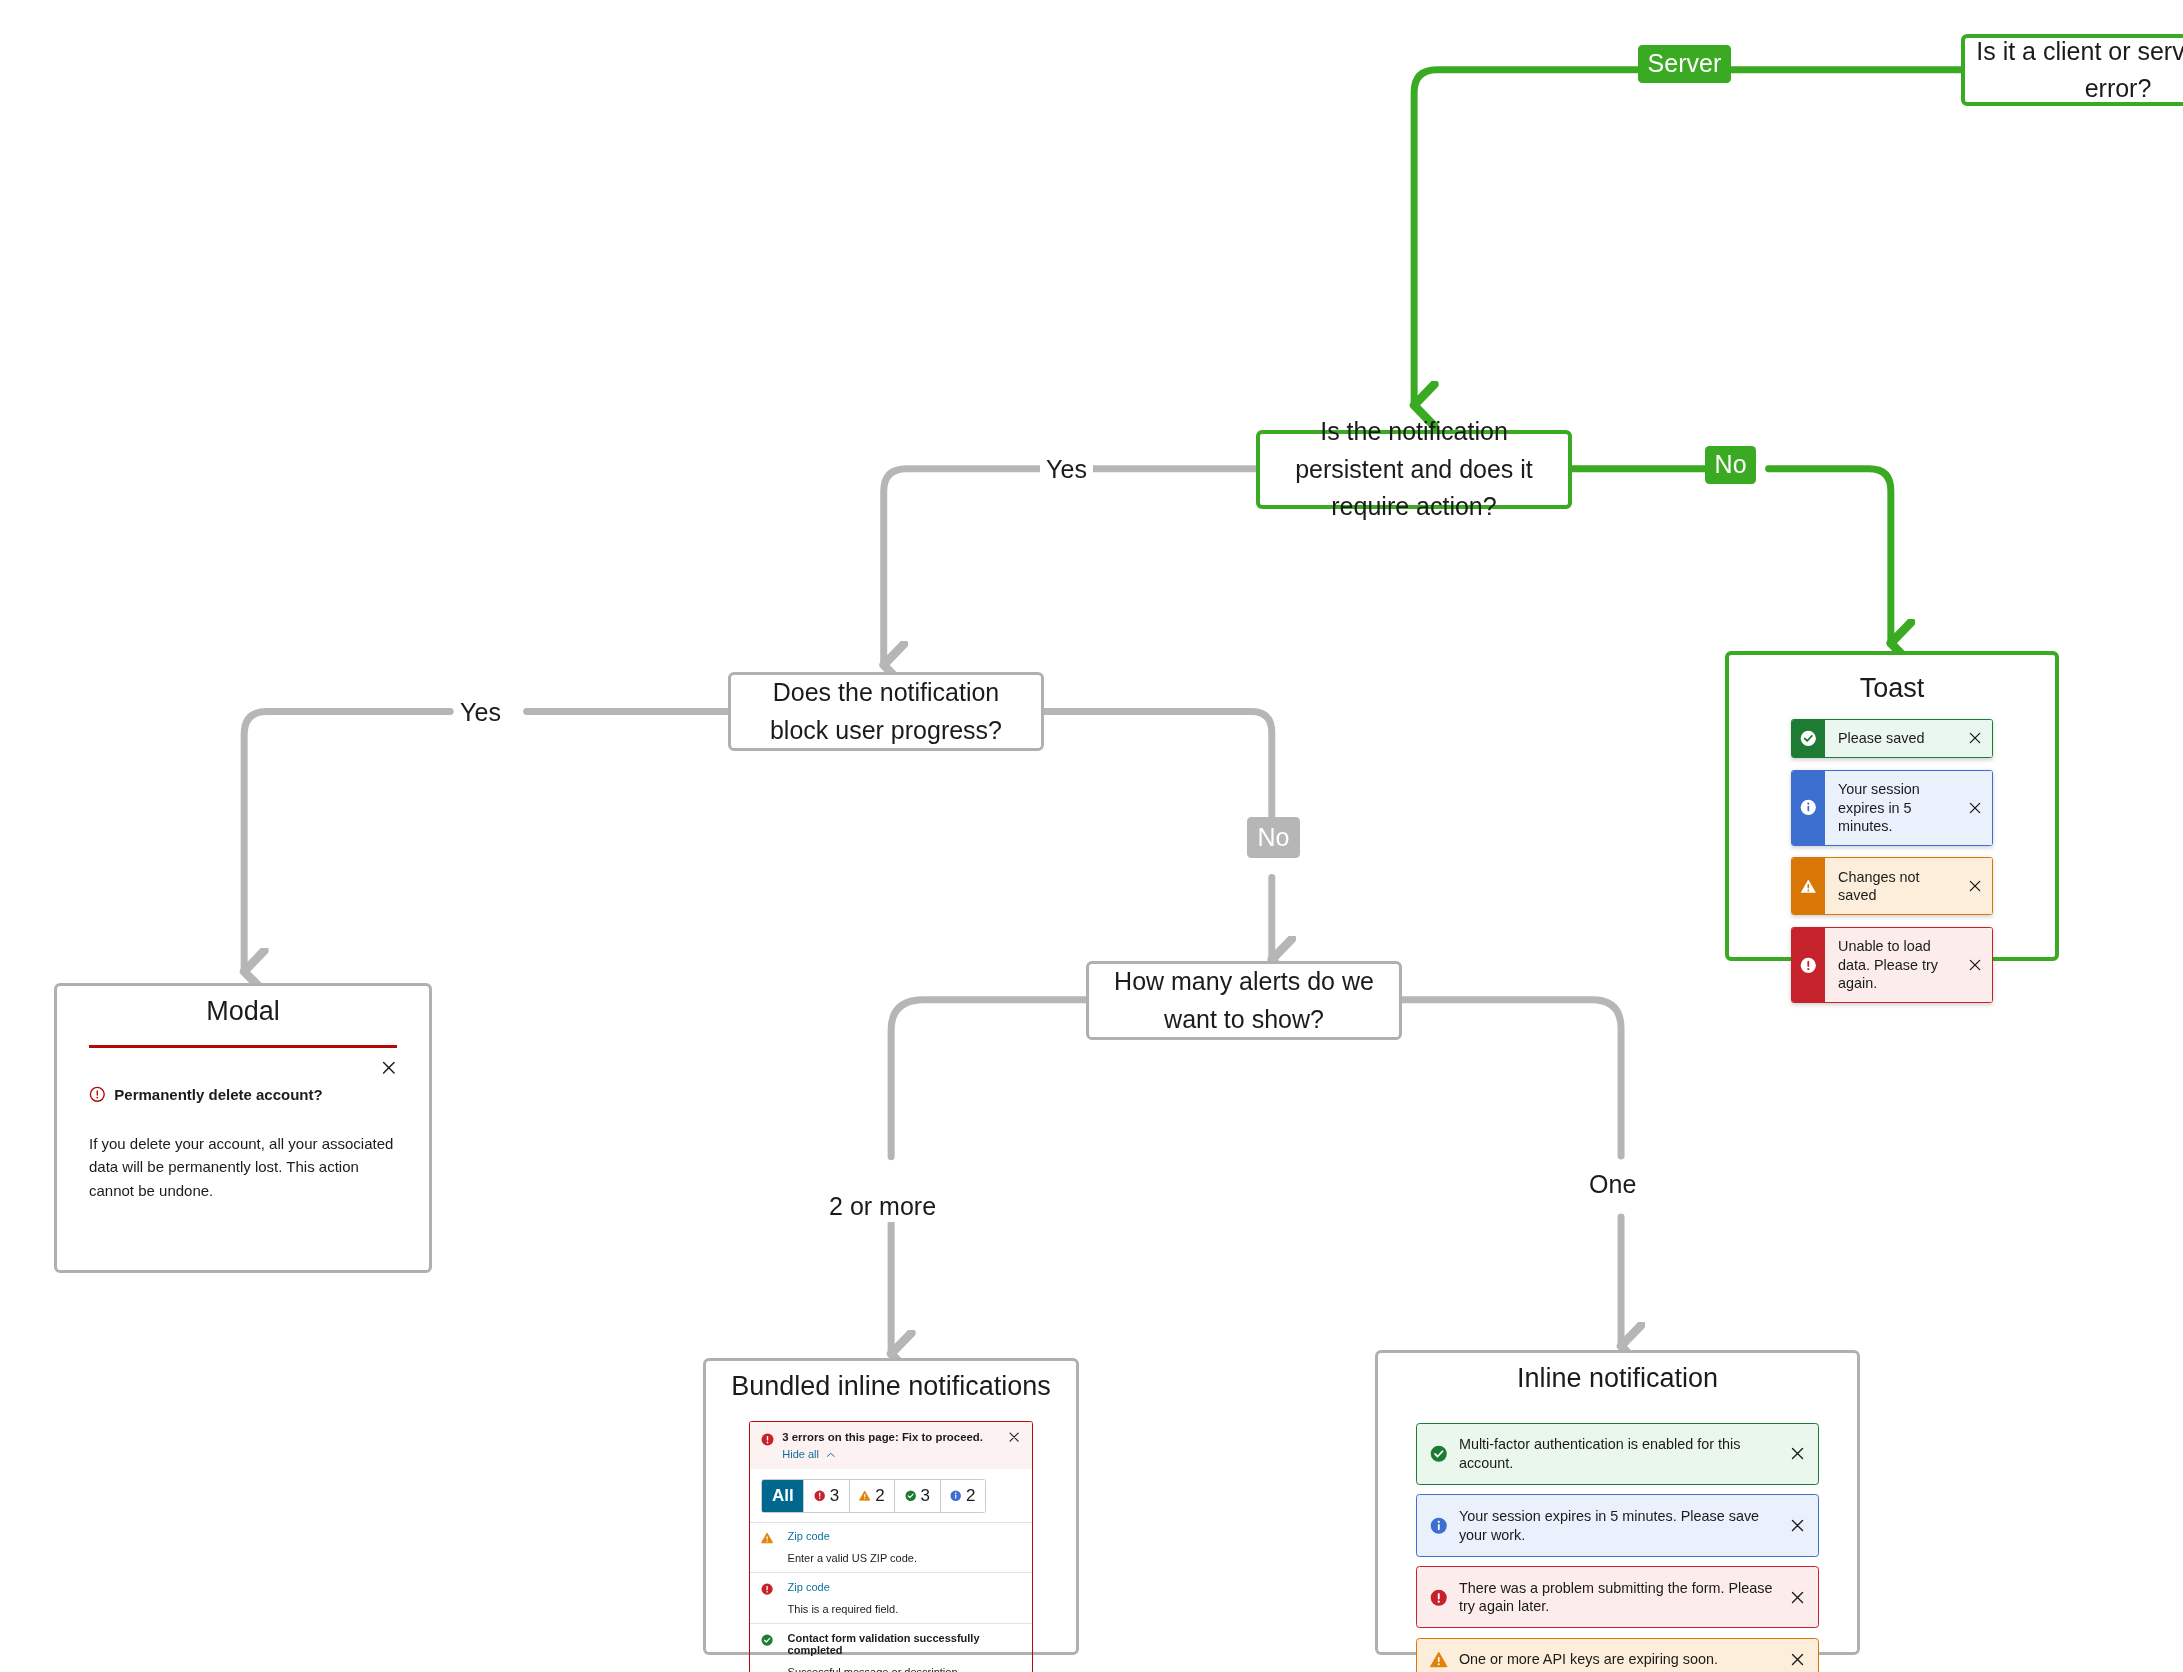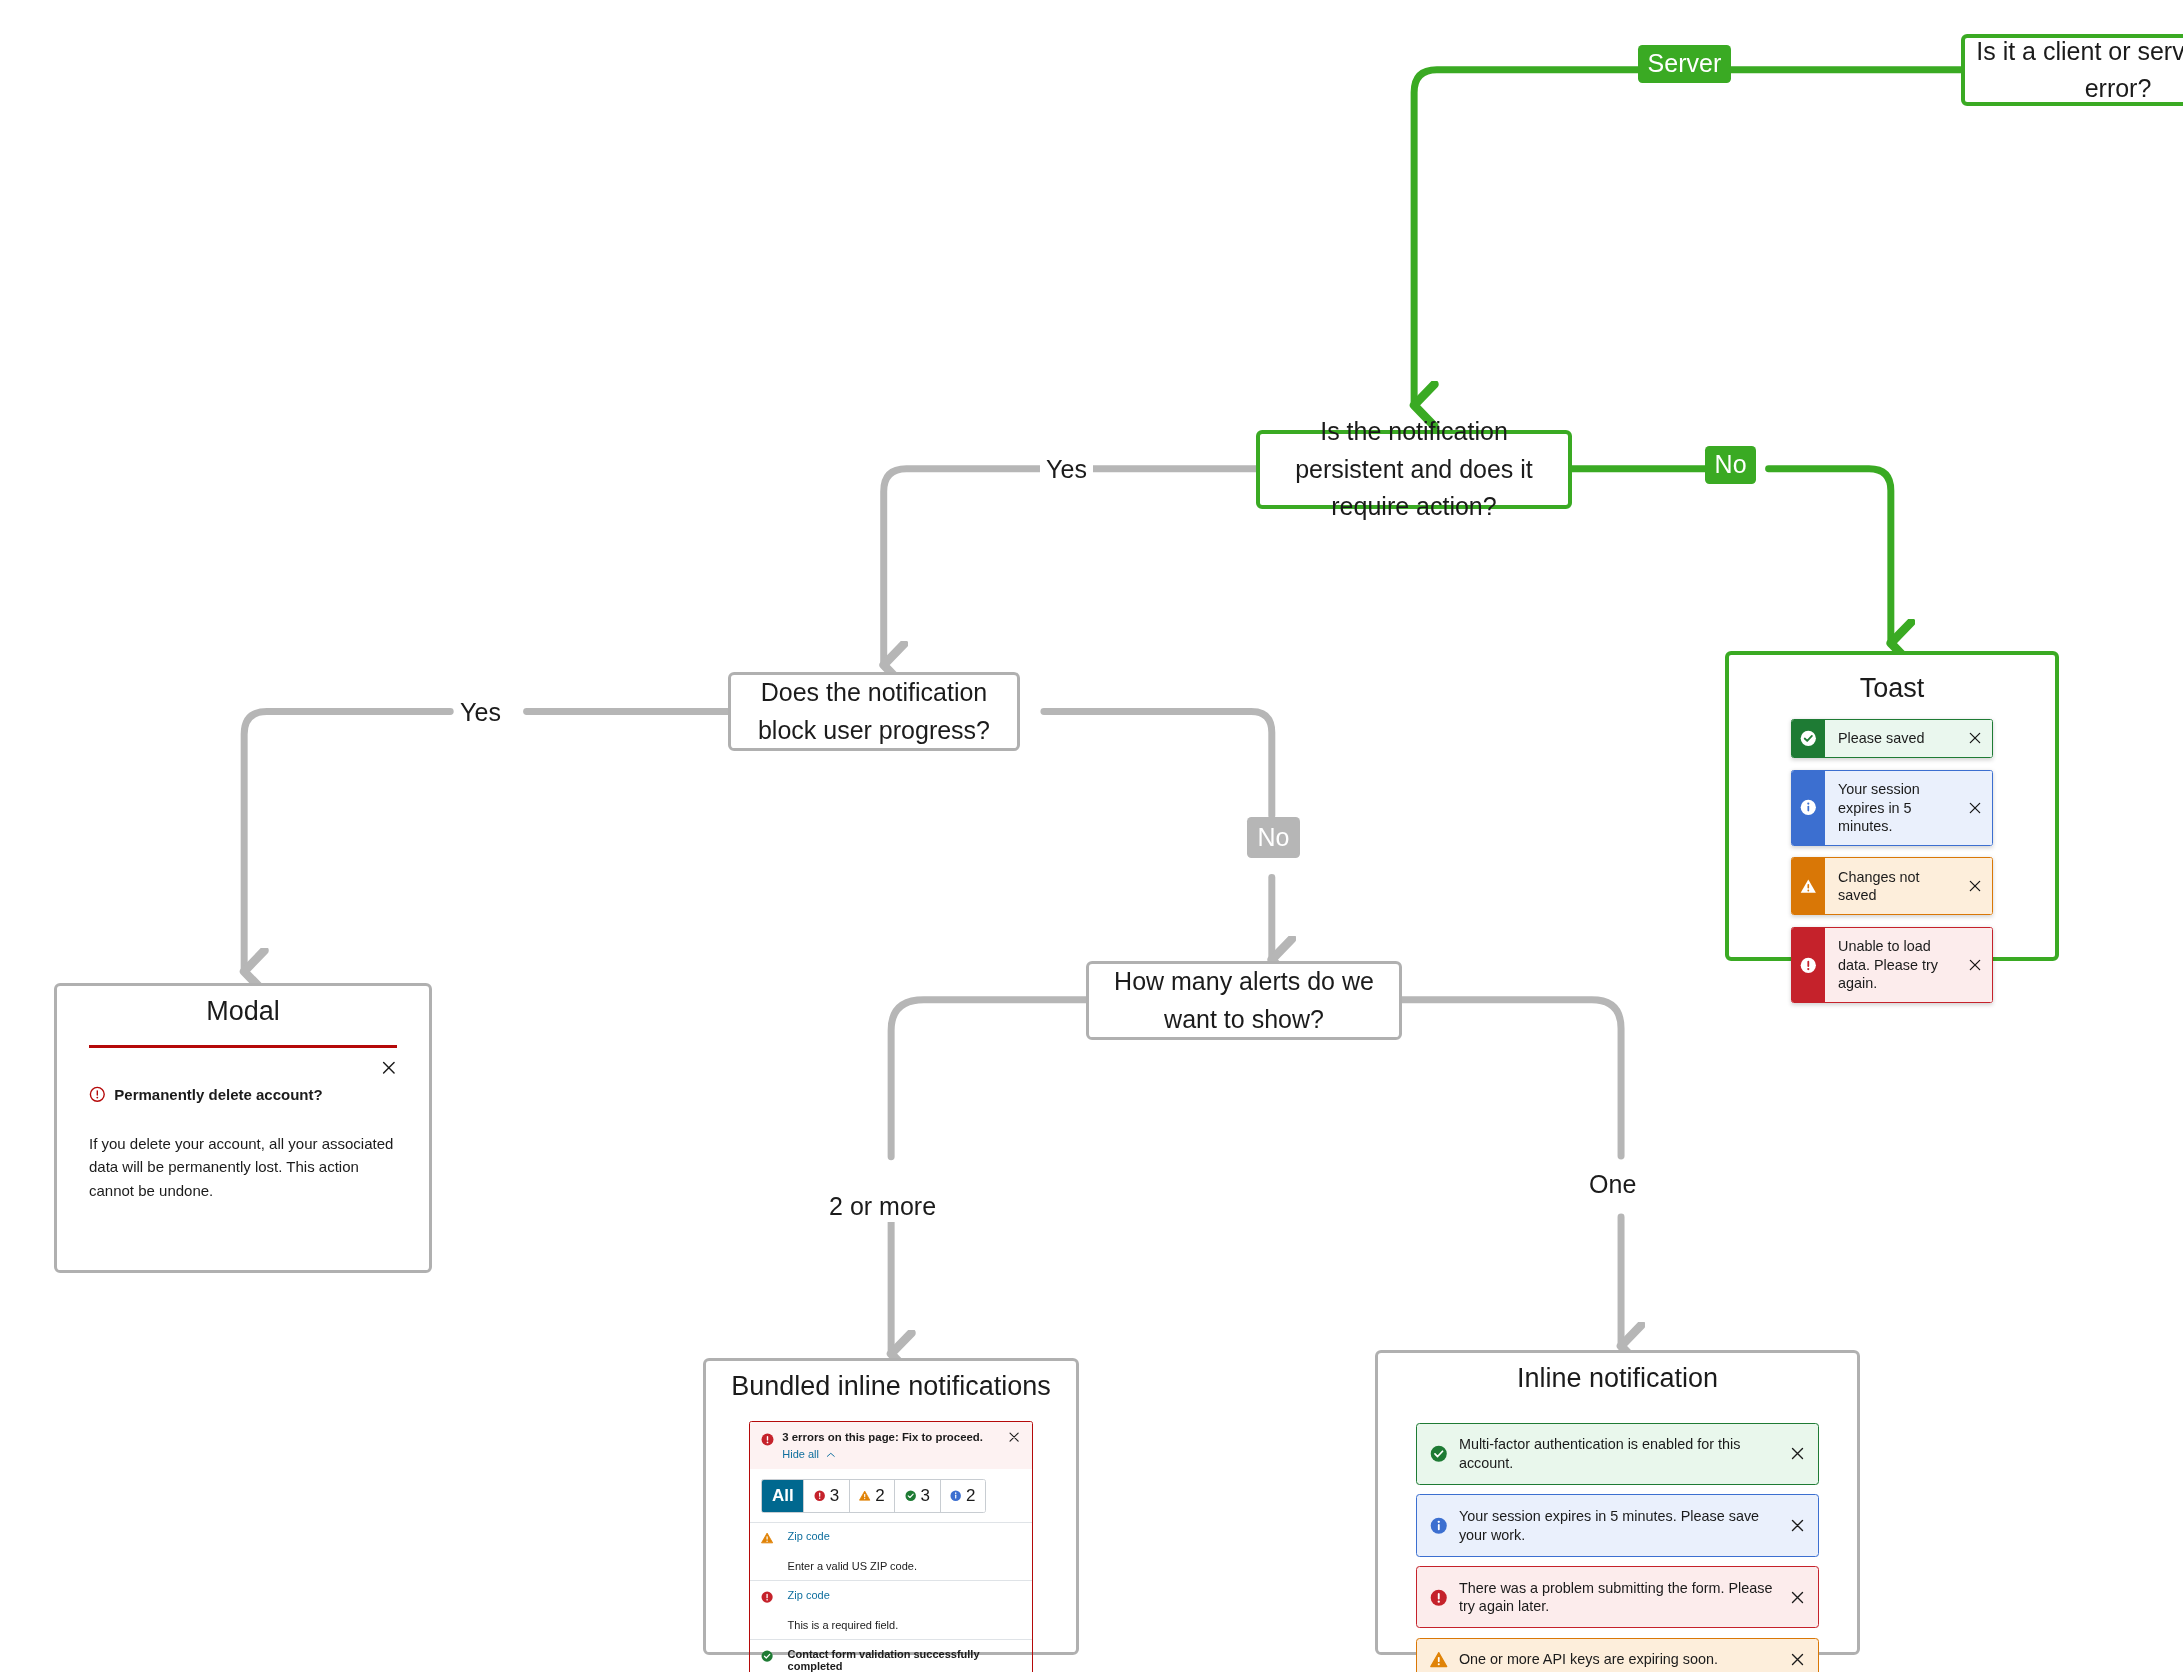--- a/index.html
+++ b/index.html
@@ -104,21 +104,21 @@
   .bundle-toggle { font-size:11px; color:#0f6f9e; margin-top:5.2px; }
   .bundle-tabs { display:flex; margin:9.6px 11.4px 0 11.4px; border:0.9px solid #c8cdd2; border-radius:2.6px; width:max-content; overflow:hidden; }
   .bundle-tab { display:flex; align-items:center; gap:4.4px; padding:6.1px 9.6px; font-size:17px; color:#1b1b1b; border-right:0.9px solid #c8cdd2; background:#fff; }
   .bundle-tab:last-child { border-right:none; }
   .bundle-tab.active { background:#00688f; color:#fff; font-weight:bold; }
   .bundle-rows { margin-top:8.7px; }
   .bundle-row { padding:7.9px 11.4px; border-top:0.9px solid #dfe3e7; display:flex; gap:14px; align-items:flex-start; }
   .bundle-row:first-child { border-top:0.9px solid #dfe3e7; }
   .b-title { font-size:11px; color:#0f6f9e; }
   .b-title.bold { font-weight:bold; color:#1b1b1b; }
-  .b-desc { font-size:11px; color:#1b1b1b; margin-top:18px; }
+  .b-desc { font-size:11px; color:#1b1b1b; margin-top:10px; }
 </style>
 </head>
 <body>
 
 <div id="canvas">
 
   <svg id="edges" viewBox="0 0 6606 3830">
     <defs>
       <marker id="ag" markerWidth="7" markerHeight="7" refX="3.2" refY="3.5" orient="auto">
         <path d="M0.4,0.6 L3.4,3.5 L6.4,0.6" fill="none" stroke="#b6b6b6" stroke-width="1.25" stroke-linecap="round" stroke-linejoin="round"></path>
@@ -154,21 +154,21 @@
   </svg>
 
   <div class="node green" style="left:1961px; top:34px; width:314px; height:72px;">
     <span>Is it a client or server side error?</span>
   </div>
 
   <div class="node green" style="left:1256px; top:430px; width:316px; height:79px; padding:0 17.5px;">
     <span>Is the notification persistent and does it require action?</span>
   </div>
 
-  <div class="node gray" style="left:728px; top:672px; width:292px; height:79px; padding:0 11px;">
+  <div class="node gray" style="left:728px; top:672px; width:316px; height:79px; padding:0 11px;">
     <span>Does the notification block user progress?</span>
   </div>
 
   <div class="node gray" style="left:1086px; top:961px; width:316px; height:79px; padding:0 17.5px;">
     <span>How many alerts do we want to show?</span>
   </div>
 
   <div class="elabel badge-green" style="left:1638px; top:45px;">
     <span>Server</span>
   </div>

